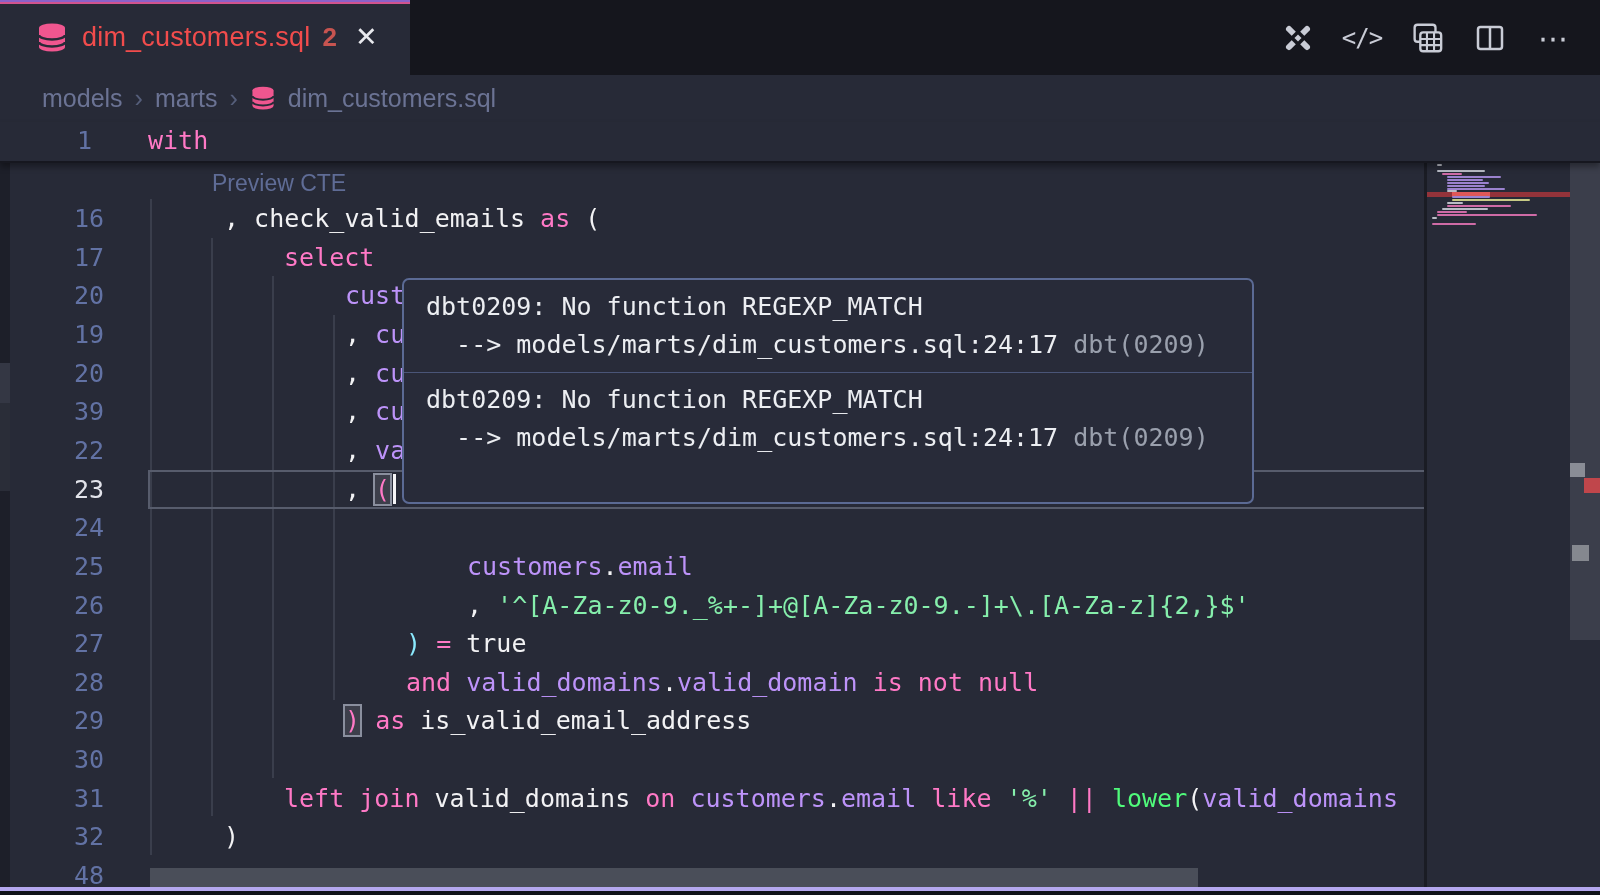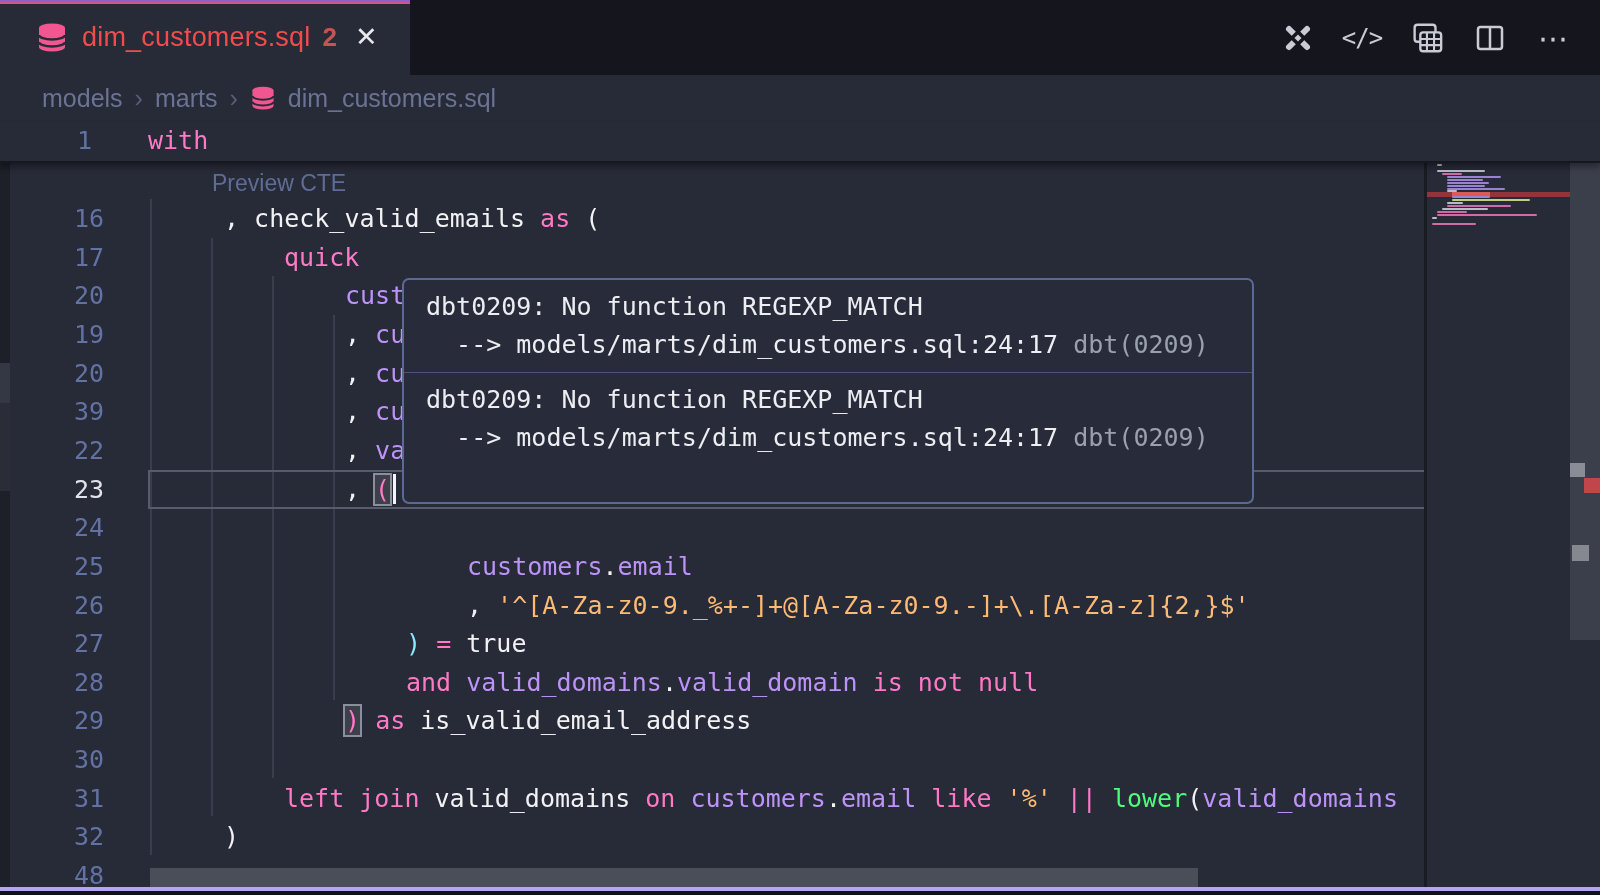--- a/index.html
+++ b/index.html
@@ -32,21 +32,21 @@
   
   .code-viewport{position:absolute;left:0;top:0;width:1425px;height:895px;overflow:hidden;}
   .codelens{position:absolute;left:212px;top:170px;color:#5f6c96;font-size:23px;z-index:3;}
   .iguide{position:absolute;width:2px;background:#3a3e4c;z-index:1;}
   .line{position:absolute;left:12px;width:1425px;height:39px;z-index:3;}
   .gnum{position:absolute;left:0;top:0;width:92px;text-align:right;color:#6272a4;font-family:"DejaVu Sans Mono",monospace;font-size:25px;line-height:39px;}
   .gnum.active{color:#e2e3ea;}
   .lcontent{position:absolute;top:0;white-space:pre;font-family:"DejaVu Sans Mono",monospace;font-size:25px;line-height:39px;}
   .tk{position:relative;}
   .tk.fg{color:#f2f2f4;} .tk.kw{color:#ff79c6;} .tk.var{color:#bd93f9;}
-  .tk.str{color:#fdba74;} .tk.fn{color:#50fa7b;} .tk.cyan{color:#8be9fd;}
+  .tk.str{color:#86efac;} .tk.fn{color:#50fa7b;} .tk.cyan{color:#8be9fd;}
   .tk.boxed{outline:2px solid #8a8f9e;background:rgba(255,255,255,.10);}
   .tk.hl{background:#41586a;}
   .squiggle{position:absolute;left:0;bottom:-3px;}
   .caret{display:inline-block;width:3px;height:30px;background:#f5f5f7;vertical-align:-6px;margin-left:3px;}
   .current-line-box{position:absolute;left:148px;width:1277px;height:39px;border-top:2px solid #575c6c;border-bottom:2px solid #575c6c;border-left:2px solid #575c6c;box-sizing:border-box;z-index:2;}
   
   .left-rail{position:absolute;left:0;top:161px;width:10px;height:734px;background:#1d1f29;z-index:4;}
   .rail-thumb1{position:absolute;left:0;top:202px;width:10px;height:40px;background:#343744;}
   .rail-thumb2{position:absolute;left:0;top:242px;width:10px;height:88px;background:#2a2d38;}
   
@@ -81,21 +81,21 @@
   <div class="iguide" style="left:272px;top:276px;height:502px;"></div>
   <div class="iguide" style="left:333px;top:315px;height:385px;"></div>
   <div class="codelens">Preview CTE</div>
   <div id="lines-host">
       <div class="line" style="top: 199px;">
         <span class="gnum">16</span>
         <span class="lcontent" style="left: 212px;"><span class="tk fg">, check_valid_emails </span><span class="tk kw">as</span><span class="tk fg"> (</span></span>
       </div>
       <div class="line" style="top: 237.65px;">
         <span class="gnum">17</span>
-        <span class="lcontent" style="left: 272px;"><span class="tk kw">quick</span></span>
+        <span class="lcontent" style="left: 272px;"><span class="tk kw">select</span></span>
       </div>
       <div class="line" style="top: 276.3px;">
         <span class="gnum">20</span>
         <span class="lcontent" style="left: 333px;"><span class="tk var">cust</span></span>
       </div>
       <div class="line" style="top: 314.95px;">
         <span class="gnum">19</span>
         <span class="lcontent" style="left: 333px;"><span class="tk fg">, </span><span class="tk var">cu</span></span>
       </div>
       <div class="line" style="top: 353.6px;">

